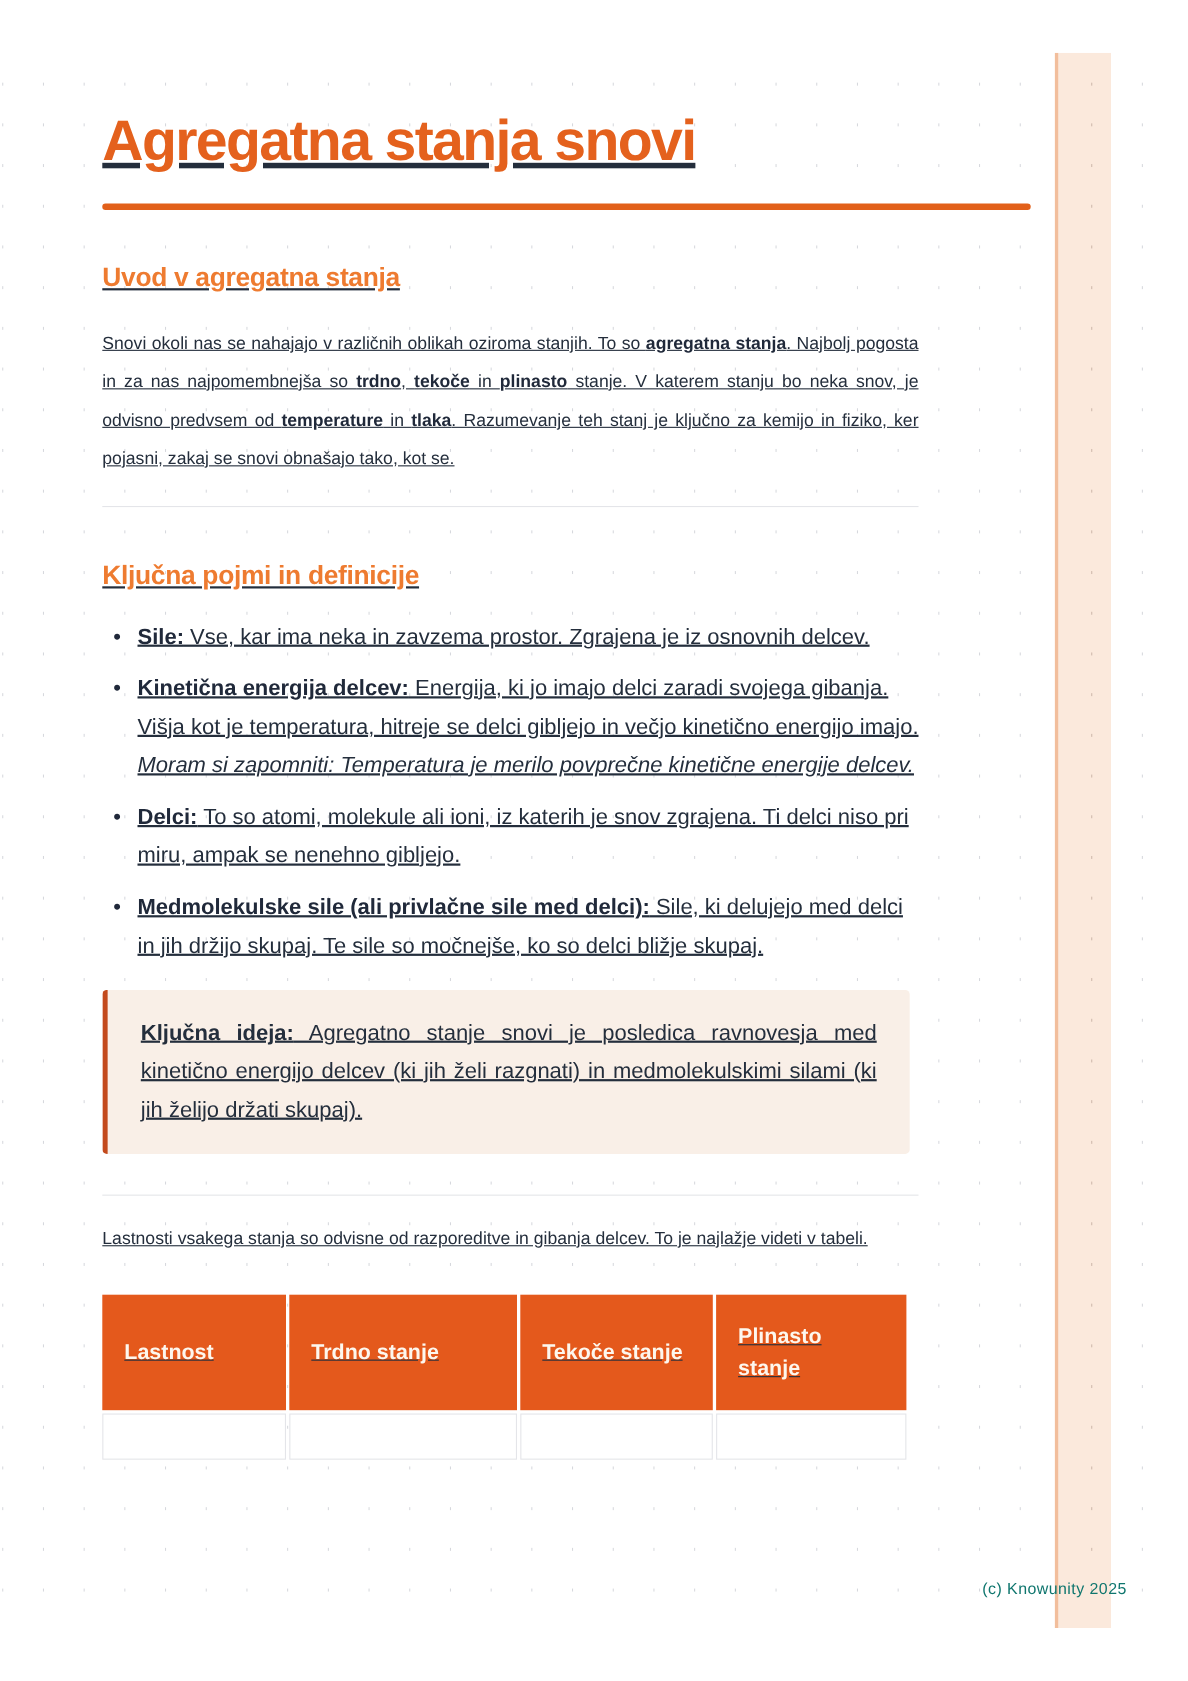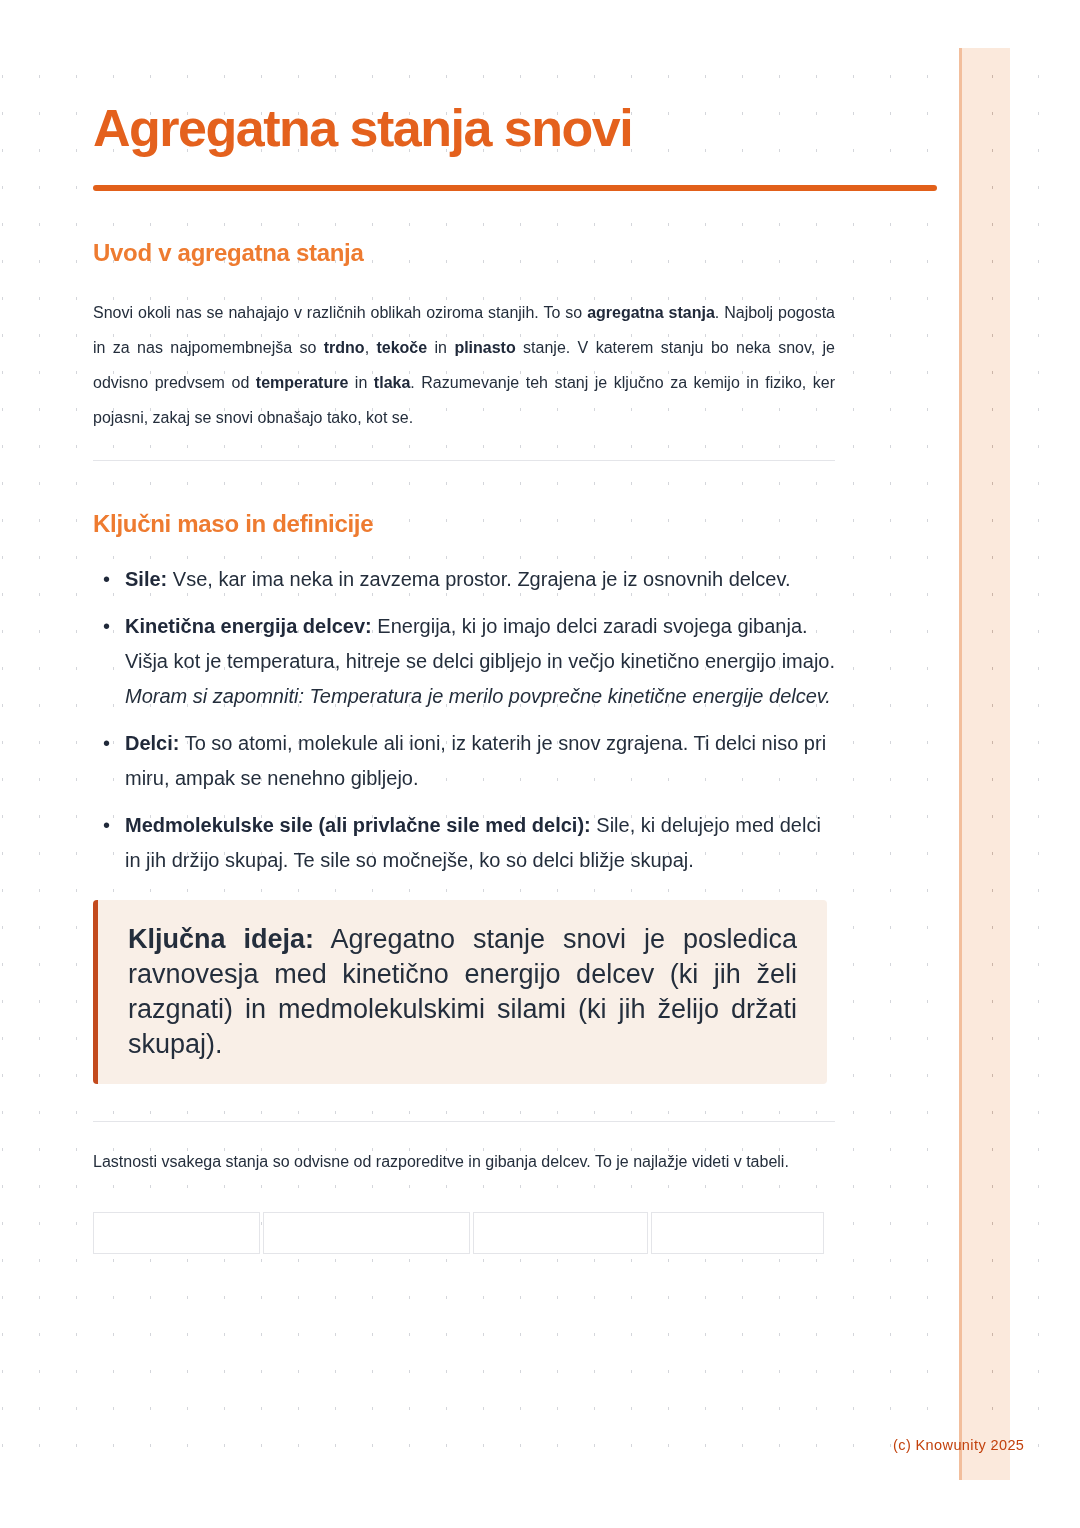--- a/index.html
+++ b/index.html
@@ -10,20 +10,21 @@
     position:relative;
     overflow:hidden;
   }
   .page {
     position:absolute; top:48px; left:0; width:1060px; height:1432px;
     overflow:hidden;
     background-color:#ffffff;
     background-image:radial-gradient(ellipse 1.3px 2.7px at center, #D4D6DB 55%, transparent 60%);
     background-size:37px 37px;
     background-position:21px 10px;
+    text-decoration:underline;
   }
   .side-stripe {
     position:absolute; top:0; right:50px; width:51px; height:100%;
     background-color:#FBE9DC;
     background-image:radial-gradient(ellipse 1.3px 2.7px at center, #CBB5A8 55%, transparent 60%);
     background-size:37px 37px; background-position:12px 10px;
     border-left:3px solid #F2BE9C;
   }
   .content { position:relative; margin-left:93px; width:742px; }
 
@@ -69,61 +70,61 @@
     font-size:20px; color:#20293A;
   }
   ul.def-list li em { font-style:italic; }
 
   .callout {
     margin-top:22px; width:734px;
     background:#F9EFE7;
     border-left:5px solid #C34A1D;
     border-radius:4px;
     padding:22px 30px;
-    font-size:27px; line-height:35px; text-align:justify;
+    font-size:20px; line-height:35px; text-align:justify;
   }
 
   table.states-table {
     margin-top:30px; margin-left:-3px;
     border-collapse:separate; border-spacing:3px;
   }
   table.states-table th {
     background:#E4591C; color:#FDF7EE;
     font-size:19.5px; font-weight:700; line-height:29px;
     text-align:left; vertical-align:middle;
     padding:18px 20px; height:105px;
   }
   table.states-table td.stub-cell {
     background:#ffffff; border:1px solid #E4E5E9; height:42px;
   }
   col.c1{width:167px} col.c2{width:207px} col.c3{width:175px} col.c4{width:173px}
 
   .copyright {
     position:absolute; left:893px; top:1437px; z-index:5;
-    font-size:14.5px; color:#c2410c; letter-spacing:0.4px;
+    font-size:14.5px; color:#0f766e; letter-spacing:0.4px;
   }
 </style>
 </head>
 <body>
 
 <div class="page">
   <div class="side-stripe"></div>
 
   <div class="content">
 
     <h1 class="doc-title">Agregatna stanja snovi</h1>
     <div class="title-rule"></div>
 
     <h2 class="section-heading h2-intro">Uvod v agregatna stanja</h2>
 
     <p class="body-text p-intro"><span>Snovi okoli nas se nahajajo v različnih oblikah oziroma stanjih. To so </span><strong>agregatna stanja</strong><span>. Najbolj pogosta in za nas najpomembnejša so </span><strong>trdno</strong><span>, </span><strong>tekoče</strong><span> in </span><strong>plinasto</strong><span> stanje. V katerem stanju bo neka snov, je odvisno predvsem od </span><strong>temperature</strong><span> in </span><strong>tlaka</strong><span>. Razumevanje teh stanj je ključno za kemijo in fiziko, ker pojasni, zakaj se snovi obnašajo tako, kot se.</span></p>
 
     <div class="divider divider-1"></div>
 
-    <h2 class="section-heading h2-defs">Ključni maso in definicije</h2>
+    <h2 class="section-heading h2-defs">Ključna pojmi in definicije</h2>
 
     <ul class="def-list">
       <li><strong>Sile:</strong><span> Vse, kar ima neka in zavzema prostor. Zgrajena je iz osnovnih delcev.</span></li>
       <li><strong>Kinetična energija delcev:</strong><span> Energija, ki jo imajo delci zaradi svojega gibanja. Višja kot je temperatura, hitreje se delci gibljejo in večjo kinetično energijo imajo. </span><em>Moram si zapomniti: Temperatura je merilo povprečne kinetične energije delcev.</em></li>
       <li><strong>Delci:</strong><span> To so atomi, molekule ali ioni, iz katerih je snov zgrajena. Ti delci niso pri miru, ampak se nenehno gibljejo.</span></li>
       <li><strong>Medmolekulske sile (ali privlačne sile med delci):</strong><span> Sile, ki delujejo med delci in jih držijo skupaj. Te sile so močnejše, ko so delci bližje skupaj.</span></li>
     </ul>
 
     <div class="callout">
       <strong>Ključna ideja:</strong><span> Agregatno stanje snovi je posledica ravnovesja med kinetično energijo delcev (ki jih želi razgnati) in medmolekulskimi silami (ki jih želijo držati skupaj).</span>
@@ -135,20 +136,26 @@
     <p class="body-text p-details">Lastnosti vsakega stanja so odvisne od razporeditve in gibanja delcev. To je najlažje videti v tabeli.</p>
 
     <table class="states-table">
       <colgroup>
           <col class="c1">
           <col class="c2">
           <col class="c3">
           <col class="c4">
         </colgroup>
       <tbody>
+          <tr>
+        <th>Lastnost</th>
+        <th>Trdno stanje</th>
+        <th>Tekoče stanje</th>
+        <th>Plinasto stanje</th>
+      </tr>
       <tr>
         <td class="stub-cell"></td>
         <td class="stub-cell"></td>
         <td class="stub-cell"></td>
         <td class="stub-cell"></td>
       </tr>
     </tbody>
       </table>
 
   </div>

